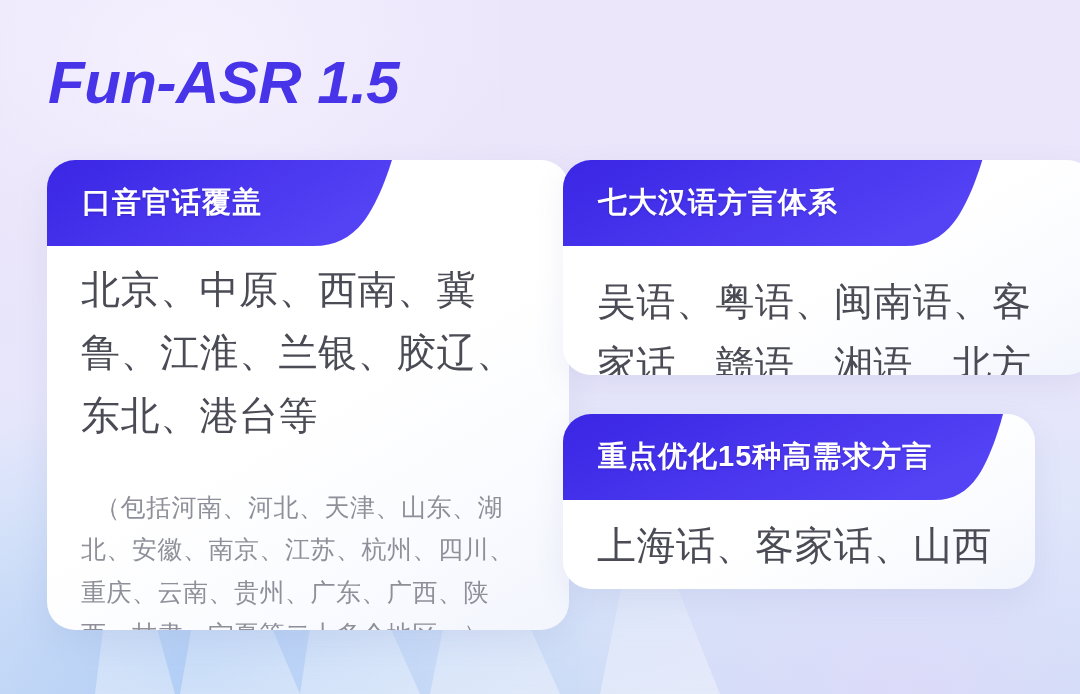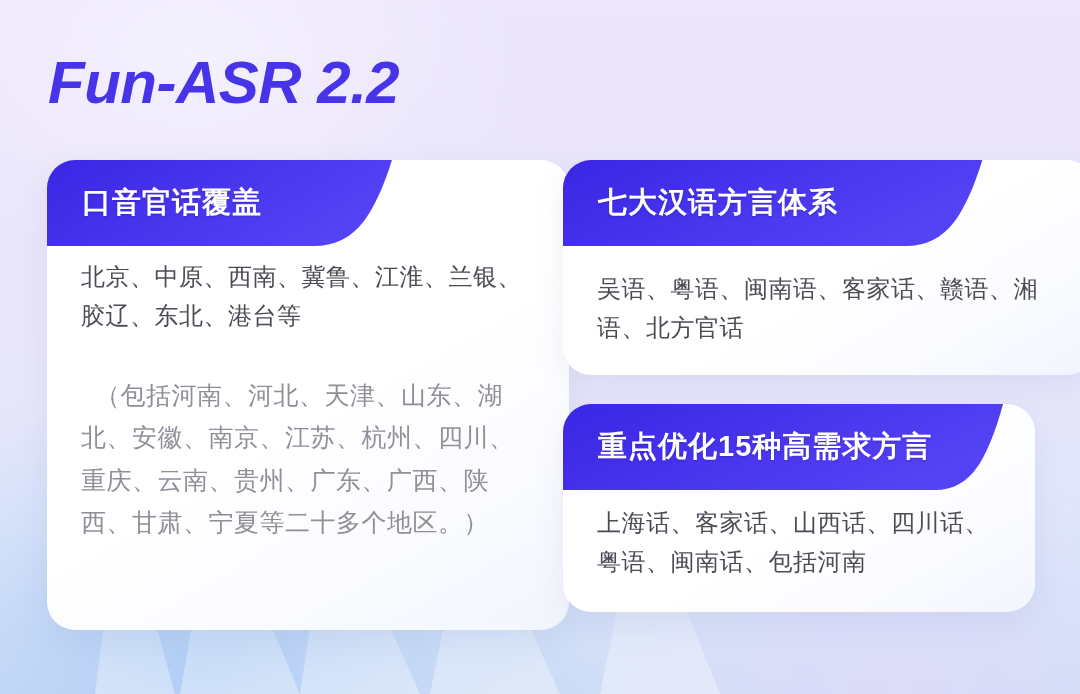--- a/index.html
+++ b/index.html
@@ -61,21 +61,21 @@
   
   .card {
     position:absolute;
     background:linear-gradient(150deg,#ffffff 0%,#ffffff 52%,#fafbff 78%,#f2f5fd 100%);
     border-radius:28px;
     box-shadow:0 10px 30px rgba(96,104,168,.10);
     overflow:hidden;
   }
   #card-accent    { left:47px;  top:160px; width:522px; height:470px; }
   #card-families  { left:563px; top:160px; width:532px; height:215px; }
-  #card-priority  { left:563px; top:404px; width:472px; height:208px; }
+  #card-priority  { left:563px; top:414px; width:472px; height:175px; }
 
   
   .banner {
     position:absolute; left:0; top:0;
     width:100%;
     color:#fff;
     font-size:29px;
     font-weight:bold;
     letter-spacing:1px;
     display:flex;
@@ -99,21 +99,21 @@
   
   .body {
     position:absolute; left:0; right:0;
     padding:0 34px;
   }
   #card-accent   .body { top:98px; }
   #card-families .body { top:110px; }
   #card-priority .body { top:100px; }
 
   .main-text {
-    font-size:24px;
+    font-size:39px;
     line-height:1.62;
     color:#4b4b55;
     letter-spacing:0.5px;
   }
   .detail-text {
     margin-top:38px;
     font-size:25px;
     line-height:1.7;
     color:#8f8f99;
     letter-spacing:0.5px;
@@ -136,21 +136,21 @@
         <stop offset="100%" stop-color="#ffffff" stop-opacity=".62"></stop>
       </linearGradient>
     </defs>
     <polygon points="120,0 175,200 95,200" fill="url(#rayg)"></polygon>
     <polygon points="215,0 300,200 180,200" fill="url(#rayg)"></polygon>
     <polygon points="330,0 420,200 300,200" fill="url(#rayg)"></polygon>
     <polygon points="470,0 560,200 430,200" fill="url(#rayg)"></polygon>
     <polygon points="640,0 720,200 600,200" fill="url(#rayg)"></polygon>
   </svg>
 
-  <h1 class="title">Fun-ASR 2.2</h1>
+  <h1 class="title">Fun-ASR 1.5</h1>
 
   <section class="card" id="card-accent">
     <div class="banner">
       <svg class="bg" viewBox="0 0 454 86" preserveAspectRatio="none">
         <defs>
           <linearGradient id="bg1" x1="0" y1="0" x2="1" y2="0.4">
             <stop offset="0%" stop-color="#3a26e4"></stop>
             <stop offset="100%" stop-color="#5442f5"></stop>
           </linearGradient>
         </defs>

